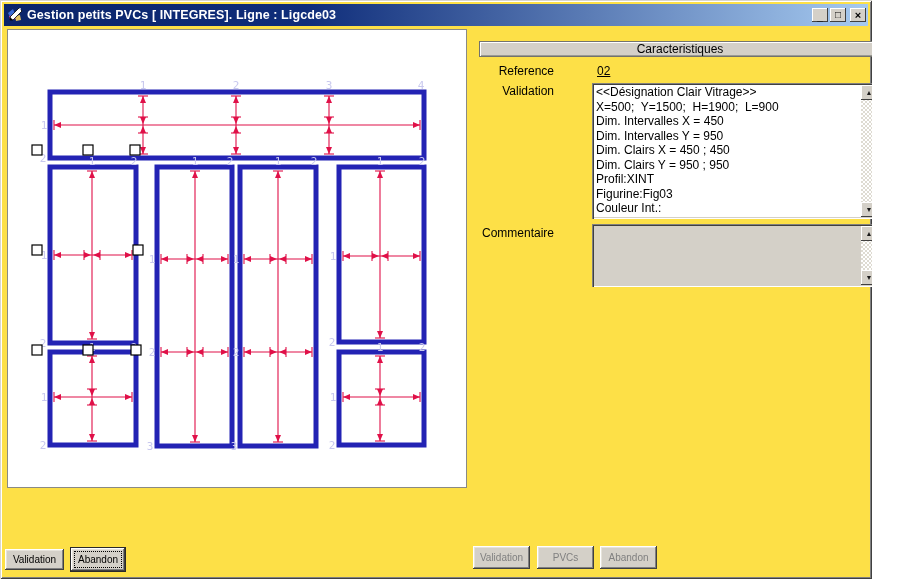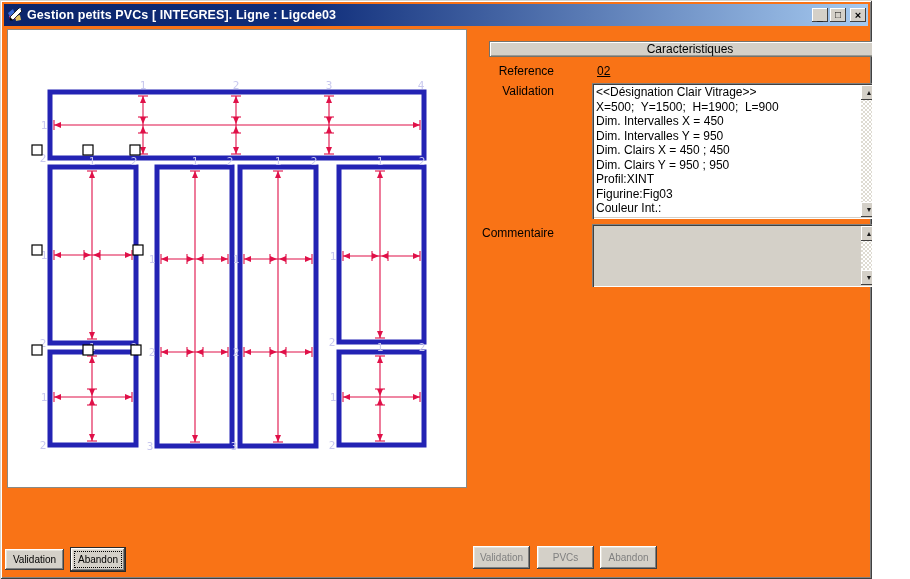--- a/index.html
+++ b/index.html
@@ -1,19 +1,19 @@
 <!DOCTYPE html>
 <html><head>
 <meta charset="utf-8">
 <style>
   html,body{margin:0;padding:0;background:#ffffff;}
   *{box-sizing:border-box;}
   body{font-family:"Liberation Sans",sans-serif;}
   #window{
-    position:relative;width:872px;height:579px;background:#f97316;
+    position:relative;width:872px;height:579px;background:#fde047;
     box-shadow:inset 1px 1px 0 #d8d5cd, inset -1px -1px 0 #404040,
                inset 2px 2px 0 #ffffff, inset -2px -2px 0 #808080;
     overflow:hidden;
   }
   #titlebar{
     position:absolute;left:4px;top:4px;right:4px;height:22px;
     background:linear-gradient(90deg,#0a246a 0%,#0f2d7a 35%,#a6caf0 100%);
     display:flex;align-items:center;padding:0 2px 0 2px;
   }
   #app-icon{width:16px;height:16px;margin:0 4px 0 1px;flex:0 0 auto;}
@@ -29,21 +29,21 @@
   }
   .tbtn.min span{transform:translateY(2px);}
   .tbtn.cls{margin-left:4px;font-size:11px;}
   #canvas{
     position:absolute;left:7px;top:29px;width:460px;height:459px;
     background:#ffffff;border:1px solid #8a8a84;
   }
   #canvas svg{position:absolute;left:0;top:2px;}
   
   #char-header{
-    position:absolute;left:489px;top:41px;width:402px;height:16px;
+    position:absolute;left:479px;top:41px;width:402px;height:16px;
     background:#D4D0C8;border:1px solid #73736d;
     box-shadow:inset 1px 1px 0 #ffffff, inset -1px -1px 0 #9a9a94;
     font-size:12px;text-align:center;line-height:14px;color:#000;
   }
   .plabel{position:absolute;left:444px;width:110px;text-align:right;font-size:12px;color:#000;}
   #ref-value{position:absolute;left:597px;top:64px;font-size:12px;color:#000;text-decoration:underline;}
   .sunken{
     position:absolute;left:592px;width:287px;
     box-shadow:inset 1px 1px 0 #808080, inset 2px 2px 0 #404040,
                inset -1px -1px 0 #ffffff, inset -2px -2px 0 #d4d0c8;

